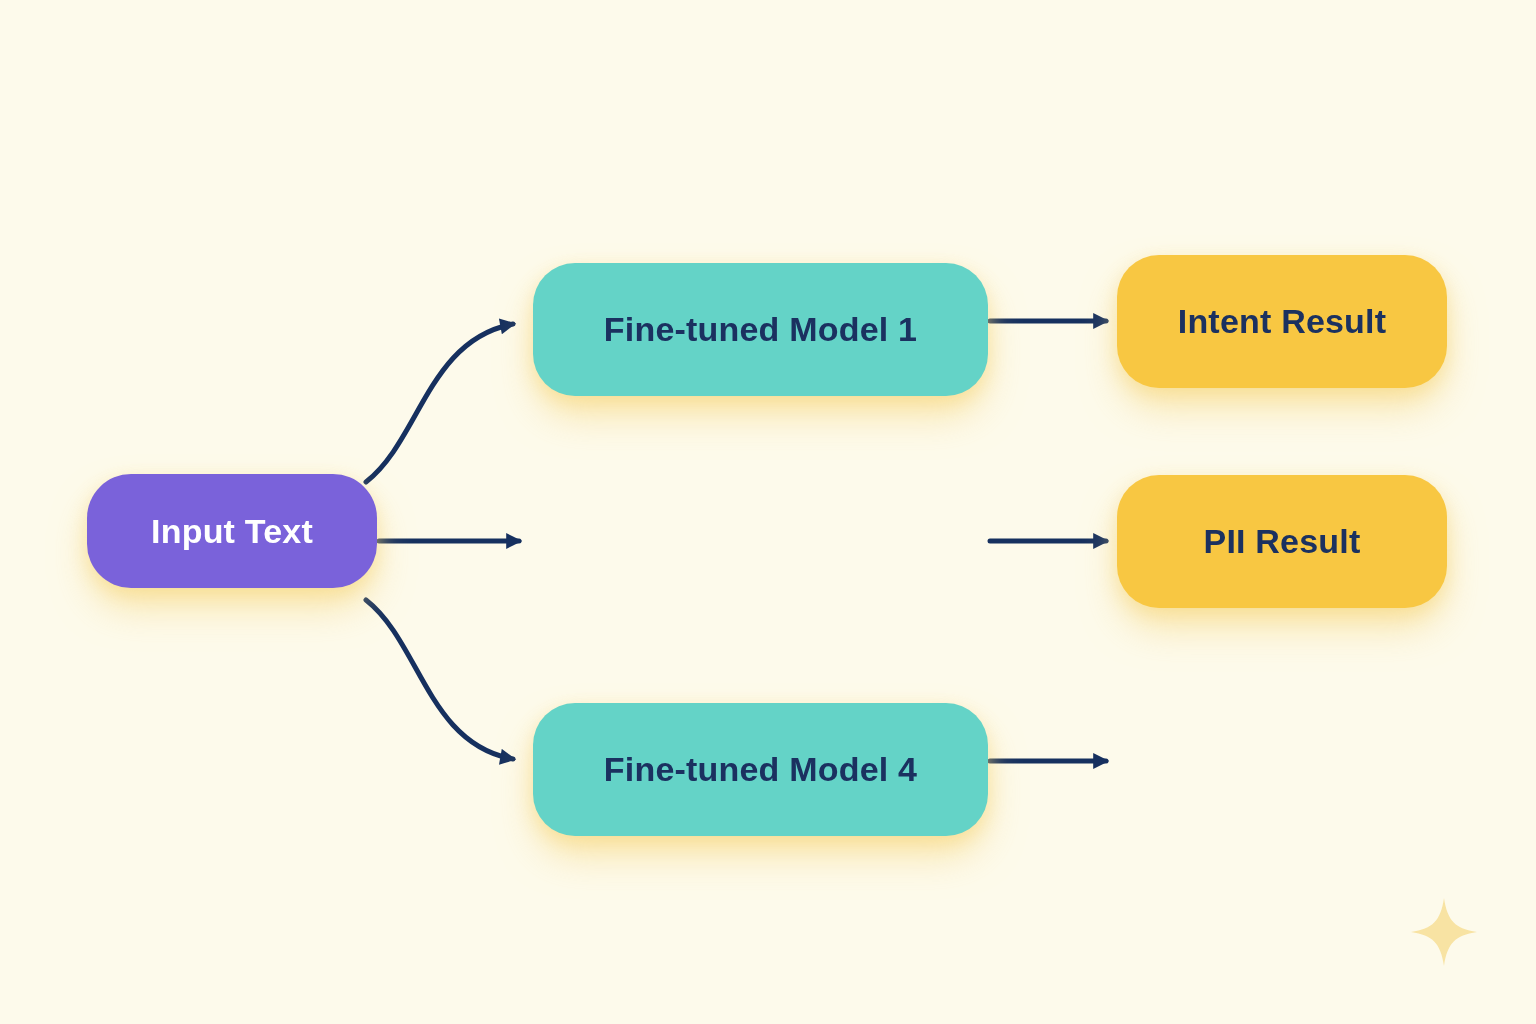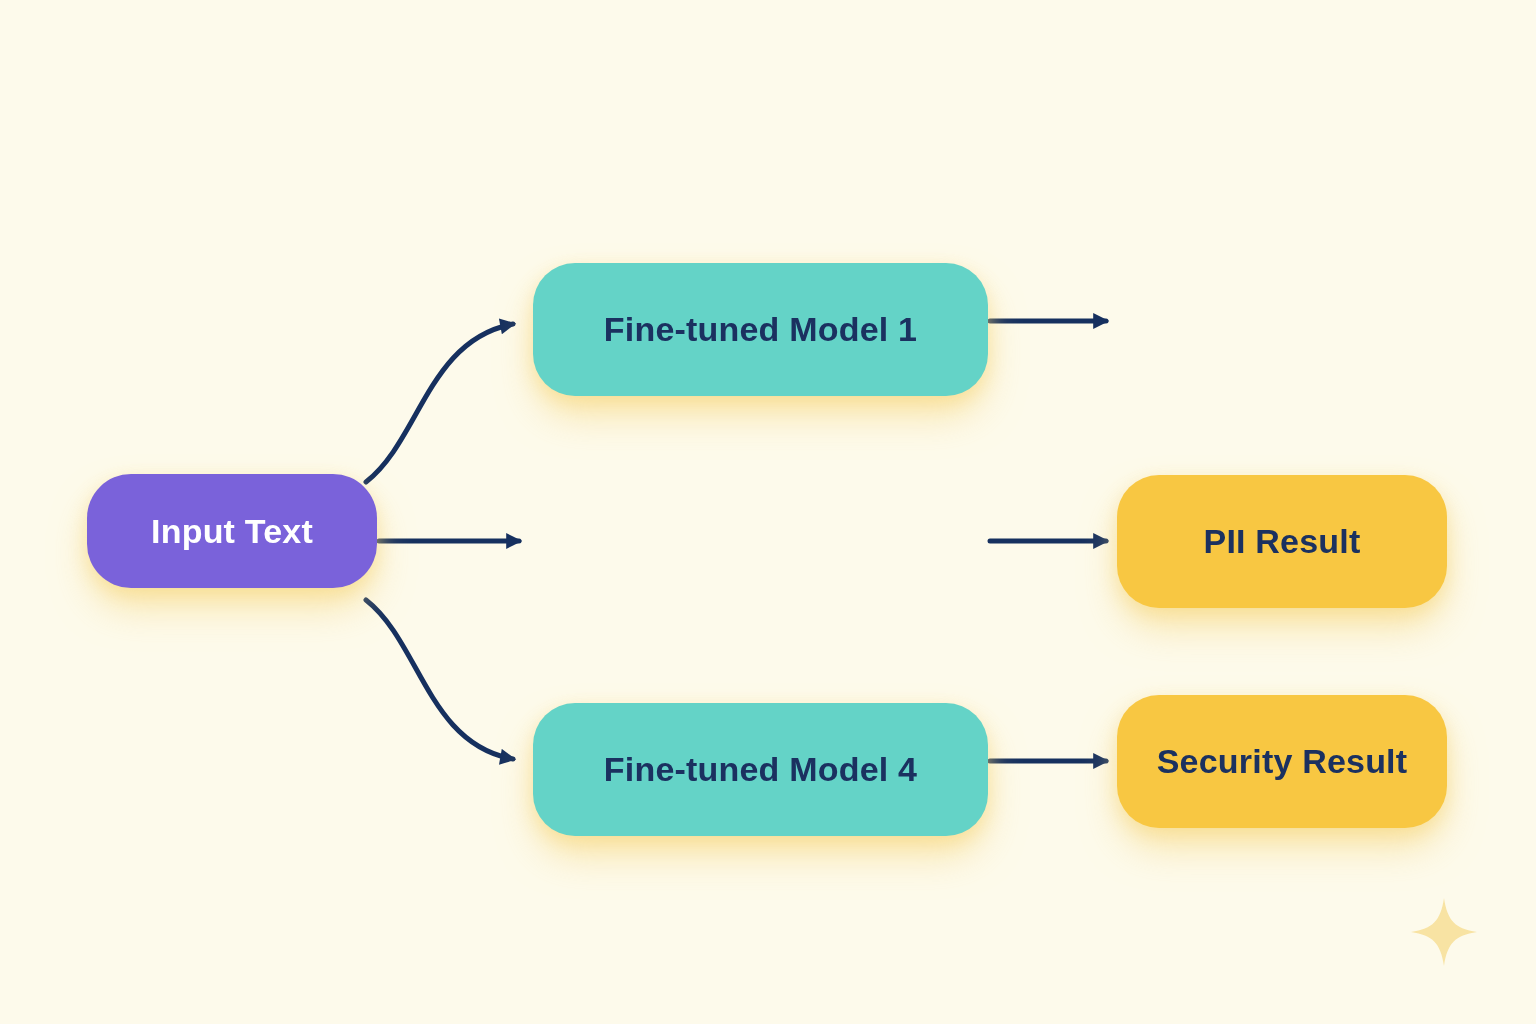--- a/index.html
+++ b/index.html
@@ -96,20 +96,20 @@
     <path class="link" d="M 990 321 L 1106 321" marker-end="url(#arrow)"></path>
     <path class="link" d="M 990 541 L 1106 541" marker-end="url(#arrow)"></path>
     <path class="link" d="M 990 761 L 1106 761" marker-end="url(#arrow)"></path>
   </svg>
 
   <div class="node node-input">Input Text</div>
 
   <div class="node node-model row-1">Fine-tuned Model 1</div>
   <div class="node node-model row-3">Fine-tuned Model 4</div>
 
+  <div class="node node-result row-1">Intent Result</div>
   <div class="node node-result row-2">PII Result</div>
-  <div class="node node-result row-3">Security Result</div>
 
   <svg class="sparkle" viewBox="0 0 66 68" xmlns="http://www.w3.org/2000/svg" aria-hidden="true">
     <path d="M33 0 C36.5 23 44 30.5 66 34 C44 37.5 36.5 45 33 68 C29.5 45 22 37.5 0 34 C22 30.5 29.5 23 33 0 Z"></path>
   </svg>
 
 </div>
 
 </body></html>

